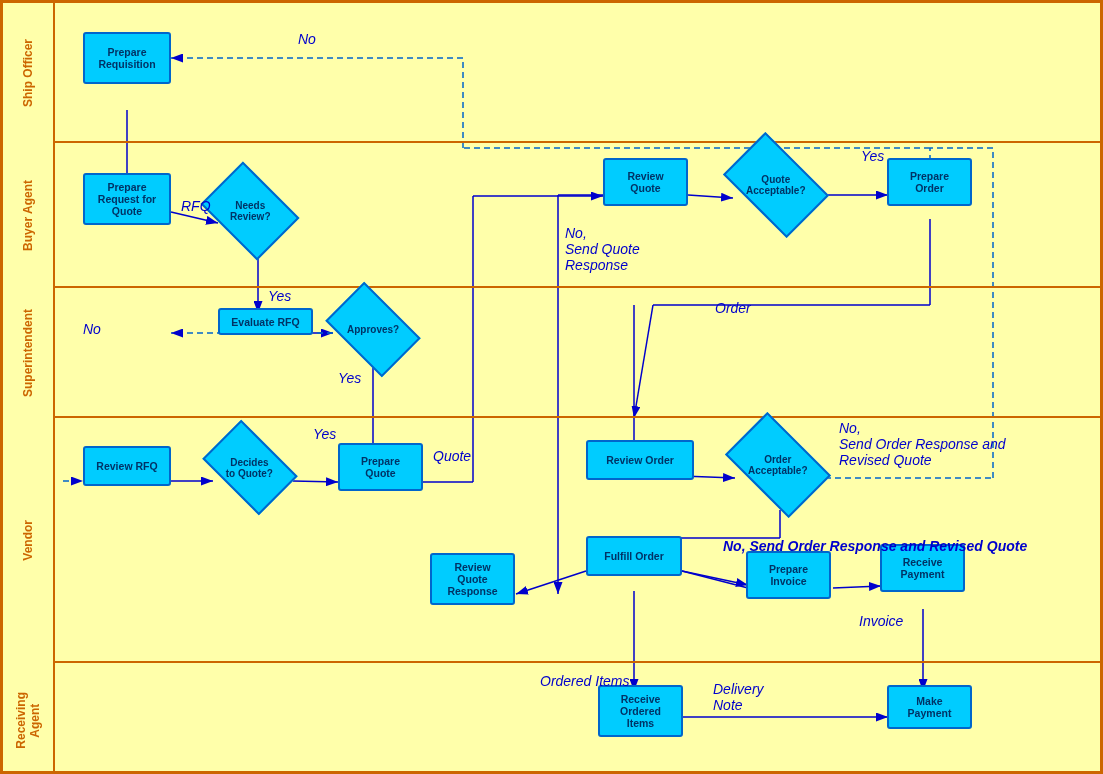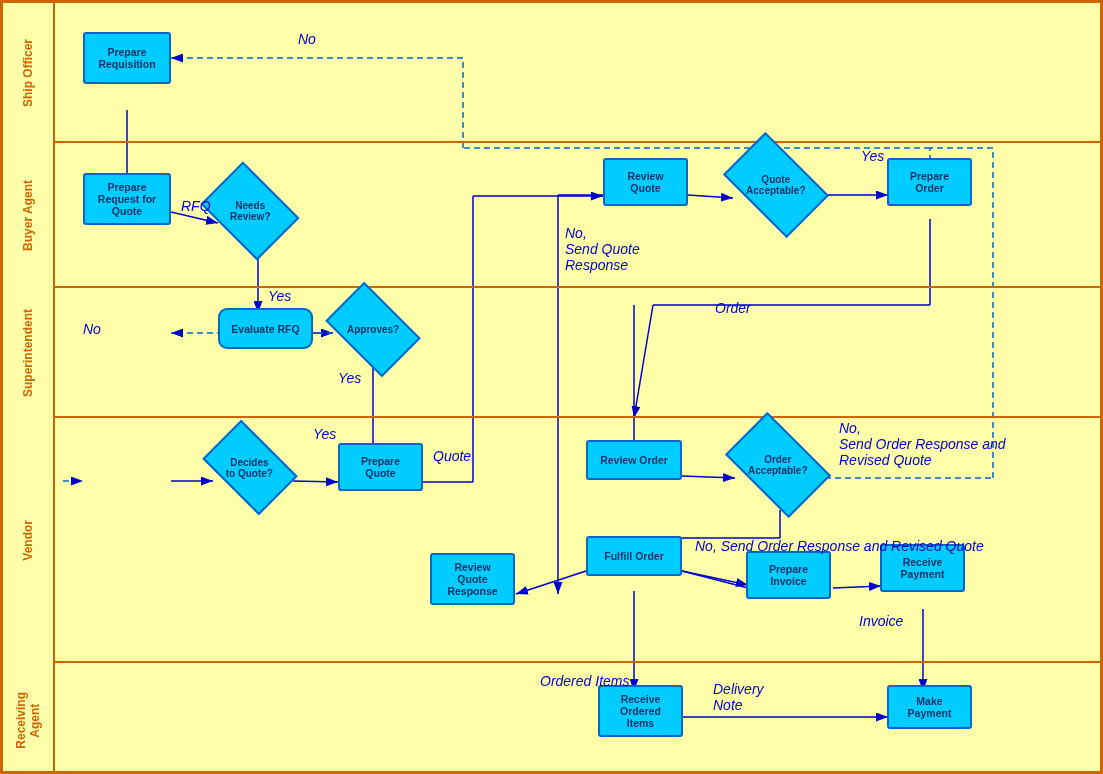--- a/index.html
+++ b/index.html
@@ -220,51 +220,54 @@
       <span class="arrow-label" style="left:806px;top:5px;">Yes</span>
     </div>
   </div>
 
   <div class="lane" style="top:285px;height:130px;">
     <div class="lane-label" style="height:130px;">
       <span>Superintendent</span>
     </div>
     <div class="lane-content">
 
-      <div class="node rect-node" style="left:163px;top:20px;width:95px;height:41px;border-radius:9px;">
+      <div class="node rect-node" style="left:163px;top:20px;width:95px;height:27px;">
         <span>Evaluate RFQ</span>
       </div>
 
       <div class="node diamond-node" style="left:278px;top:14px;width:80px;height:55px;">
         <div class="diamond-text">Approves?</div>
       </div>
 
       <span class="arrow-label" style="left:28px;top:33px;">No</span>
       <span class="arrow-label" style="left:283px;top:82px;">Yes</span>
       <span class="arrow-label" style="left:213px;top:0px;">Yes</span>
       <span class="arrow-label" style="left:660px;top:12px;">Order</span>
     </div>
   </div>
 
   <div class="lane" style="top:415px;height:245px;">
     <div class="lane-label" style="height:245px;">
       <span>Vendor</span>
     </div>
     <div class="lane-content">
 
+      <div class="node rect-node" style="left:28px;top:28px;width:88px;height:40px;">
+        <span>Review RFQ</span>
+      </div>
 
       <div class="node diamond-node" style="left:155px;top:22px;width:80px;height:55px;">
         <div class="diamond-text">Decides<br>to Quote?</div>
       </div>
 
       <div class="node rect-node" style="left:283px;top:25px;width:85px;height:48px;">
         <span>Prepare<br>Quote</span>
       </div>
 
-      <div class="node rect-node" style="left:531px;top:22px;width:96px;height:40px;">
+      <div class="node rect-node" style="left:531px;top:22px;width:108px;height:40px;">
         <span>Review Order</span>
       </div>
 
       <div class="node diamond-node" style="left:678px;top:17px;width:90px;height:60px;">
         <div class="diamond-text">Order<br>Acceptable?</div>
       </div>
 
       <div class="node rect-node" style="left:531px;top:118px;width:96px;height:40px;">
         <span>Fulfill Order</span>
       </div>
@@ -277,21 +280,21 @@
         <span>Prepare<br>Invoice</span>
       </div>
 
       <div class="node rect-node" style="left:825px;top:126px;width:85px;height:48px;">
         <span>Receive<br>Payment</span>
       </div>
 
       <span class="arrow-label" style="left:258px;top:8px;">Yes</span>
       <span class="arrow-label" style="left:378px;top:30px;">Quote</span>
       <span class="arrow-label" style="left:784px;top:2px;white-space:pre-line;">No,<br>Send Order Response and<br>Revised Quote</span>
-      <span class="arrow-label" style="left:640px;top:120px;">No,
+      <span class="arrow-label" style="left:668px;top:120px;font-weight:bold;">No,
 Send Order Response and
 Revised Quote</span>
       <span class="arrow-label" style="left:804px;top:195px;">Invoice</span>
     </div>
   </div>
 
   <div class="lane" style="top:660px;height:114px;border-bottom:none;">
     <div class="lane-label" style="height:114px;">
       <span>Receiving<br>Agent</span>
     </div>

